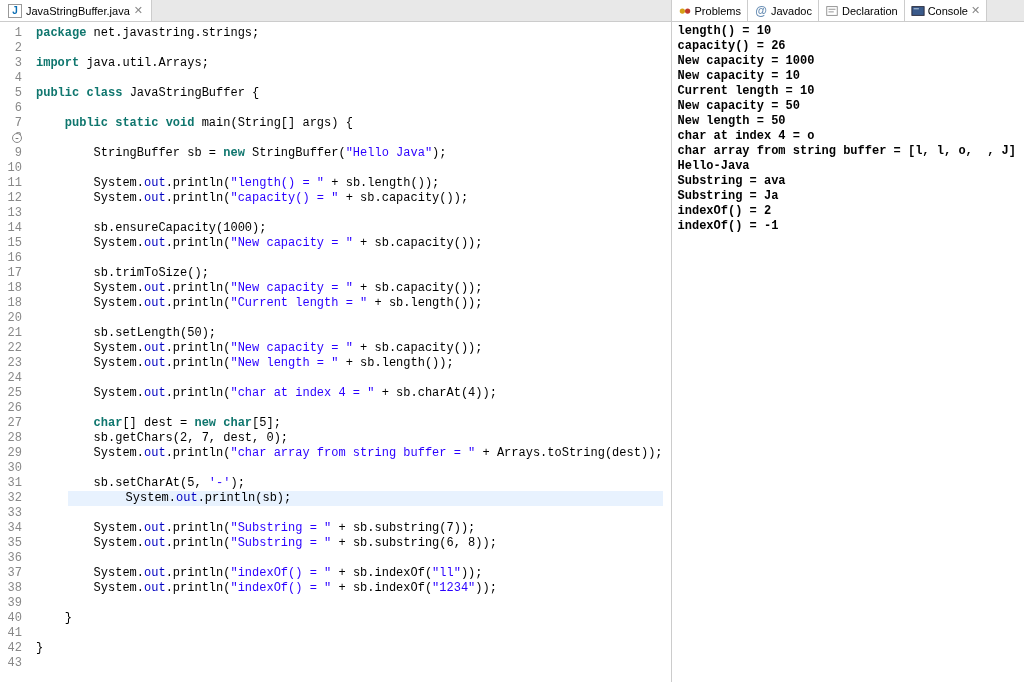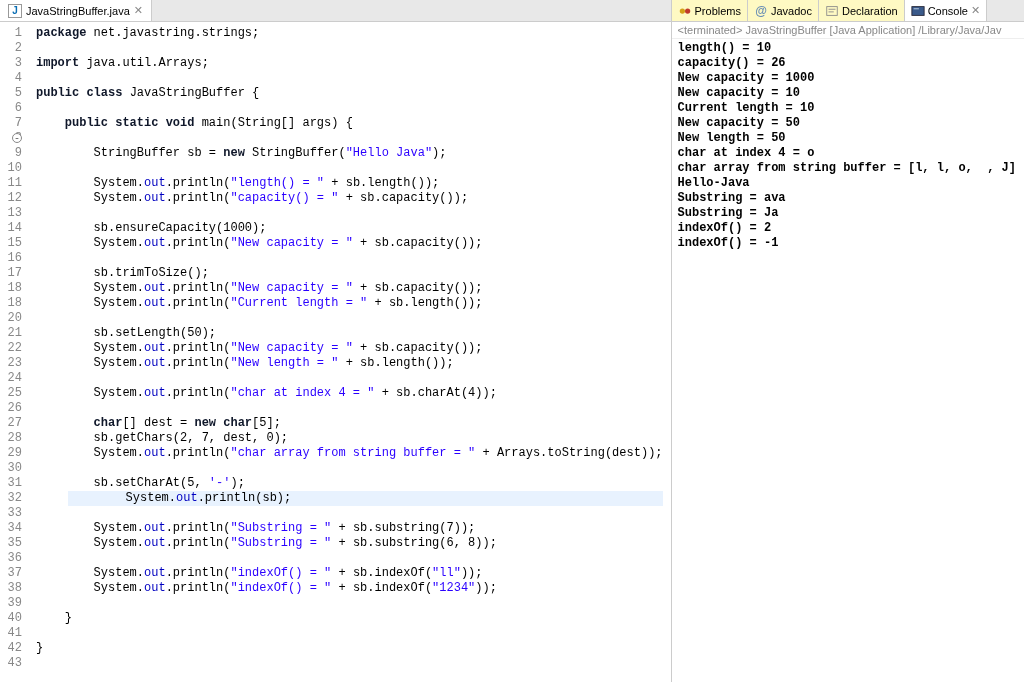--- a/index.html
+++ b/index.html
@@ -112,40 +112,40 @@
       white-space: pre;
     }
     .code-line {
       height: 15px;
       line-height: 15px;
     }
     .code-line.highlighted {
       background: #e8f2fe;
       margin-left: 32px;
     }
-    .kw { color: #0f172a; font-weight: bold; }
+    .kw { color: #0f766e; font-weight: bold; }
     .fld { color: #0000c0; }
     .str { color: #2a00ff; }
     .mtd-static { }
     .console-tabs {
       display: flex;
       background: #e8e8e8;
       border-bottom: 1px solid #ccc;
       font-family: -apple-system, 'Lucida Grande', sans-serif;
       font-size: 11px;
       height: 22px;
       align-items: stretch;
     }
     .console-tab {
       display: flex;
       align-items: center;
       padding: 2px 6px;
       gap: 3px;
       border-right: 1px solid #ccc;
-      background: #fef9c3;
+      background: #ffffff;
       cursor: pointer;
     }
     .console-tab.active {
       background: #fff;
     }
     .console-header {
       font-family: -apple-system, 'Lucida Grande', sans-serif;
       font-size: 11px;
       color: #888;
       padding: 2px 6px;
@@ -267,15 +267,14 @@
         <span class="tab-icon">
           <svg class="icon-svg" viewBox="0 0 16 16">
             <rect x="1" y="3" width="14" height="10" fill="#3a5a8a" stroke="#223"></rect>
             <rect x="3" y="5" width="6" height="1" fill="#cde"></rect>
           </svg>
         </span>
         <span>Console</span>
         <span class="close-x">✕</span>
       </div>
     </div>
-  <div class="console-header">&lt;terminated&gt; JavaStringBuffer [Java Application] /Library/Java/Jav</div>
   <div class="console-output" id="console-out"><div class="console-line">length() = 10</div><div class="console-line">capacity() = 26</div><div class="console-line">New capacity = 1000</div><div class="console-line">New capacity = 10</div><div class="console-line">Current length = 10</div><div class="console-line">New capacity = 50</div><div class="console-line">New length = 50</div><div class="console-line">char at index 4 = o</div><div class="console-line">char array from string buffer = [l, l, o,  , J]</div><div class="console-line">Hello-Java</div><div class="console-line">Substring = ava</div><div class="console-line">Substring = Ja</div><div class="console-line">indexOf() = 2</div><div class="console-line">indexOf() = -1</div></div>
 </div>
 
 </body></html>

